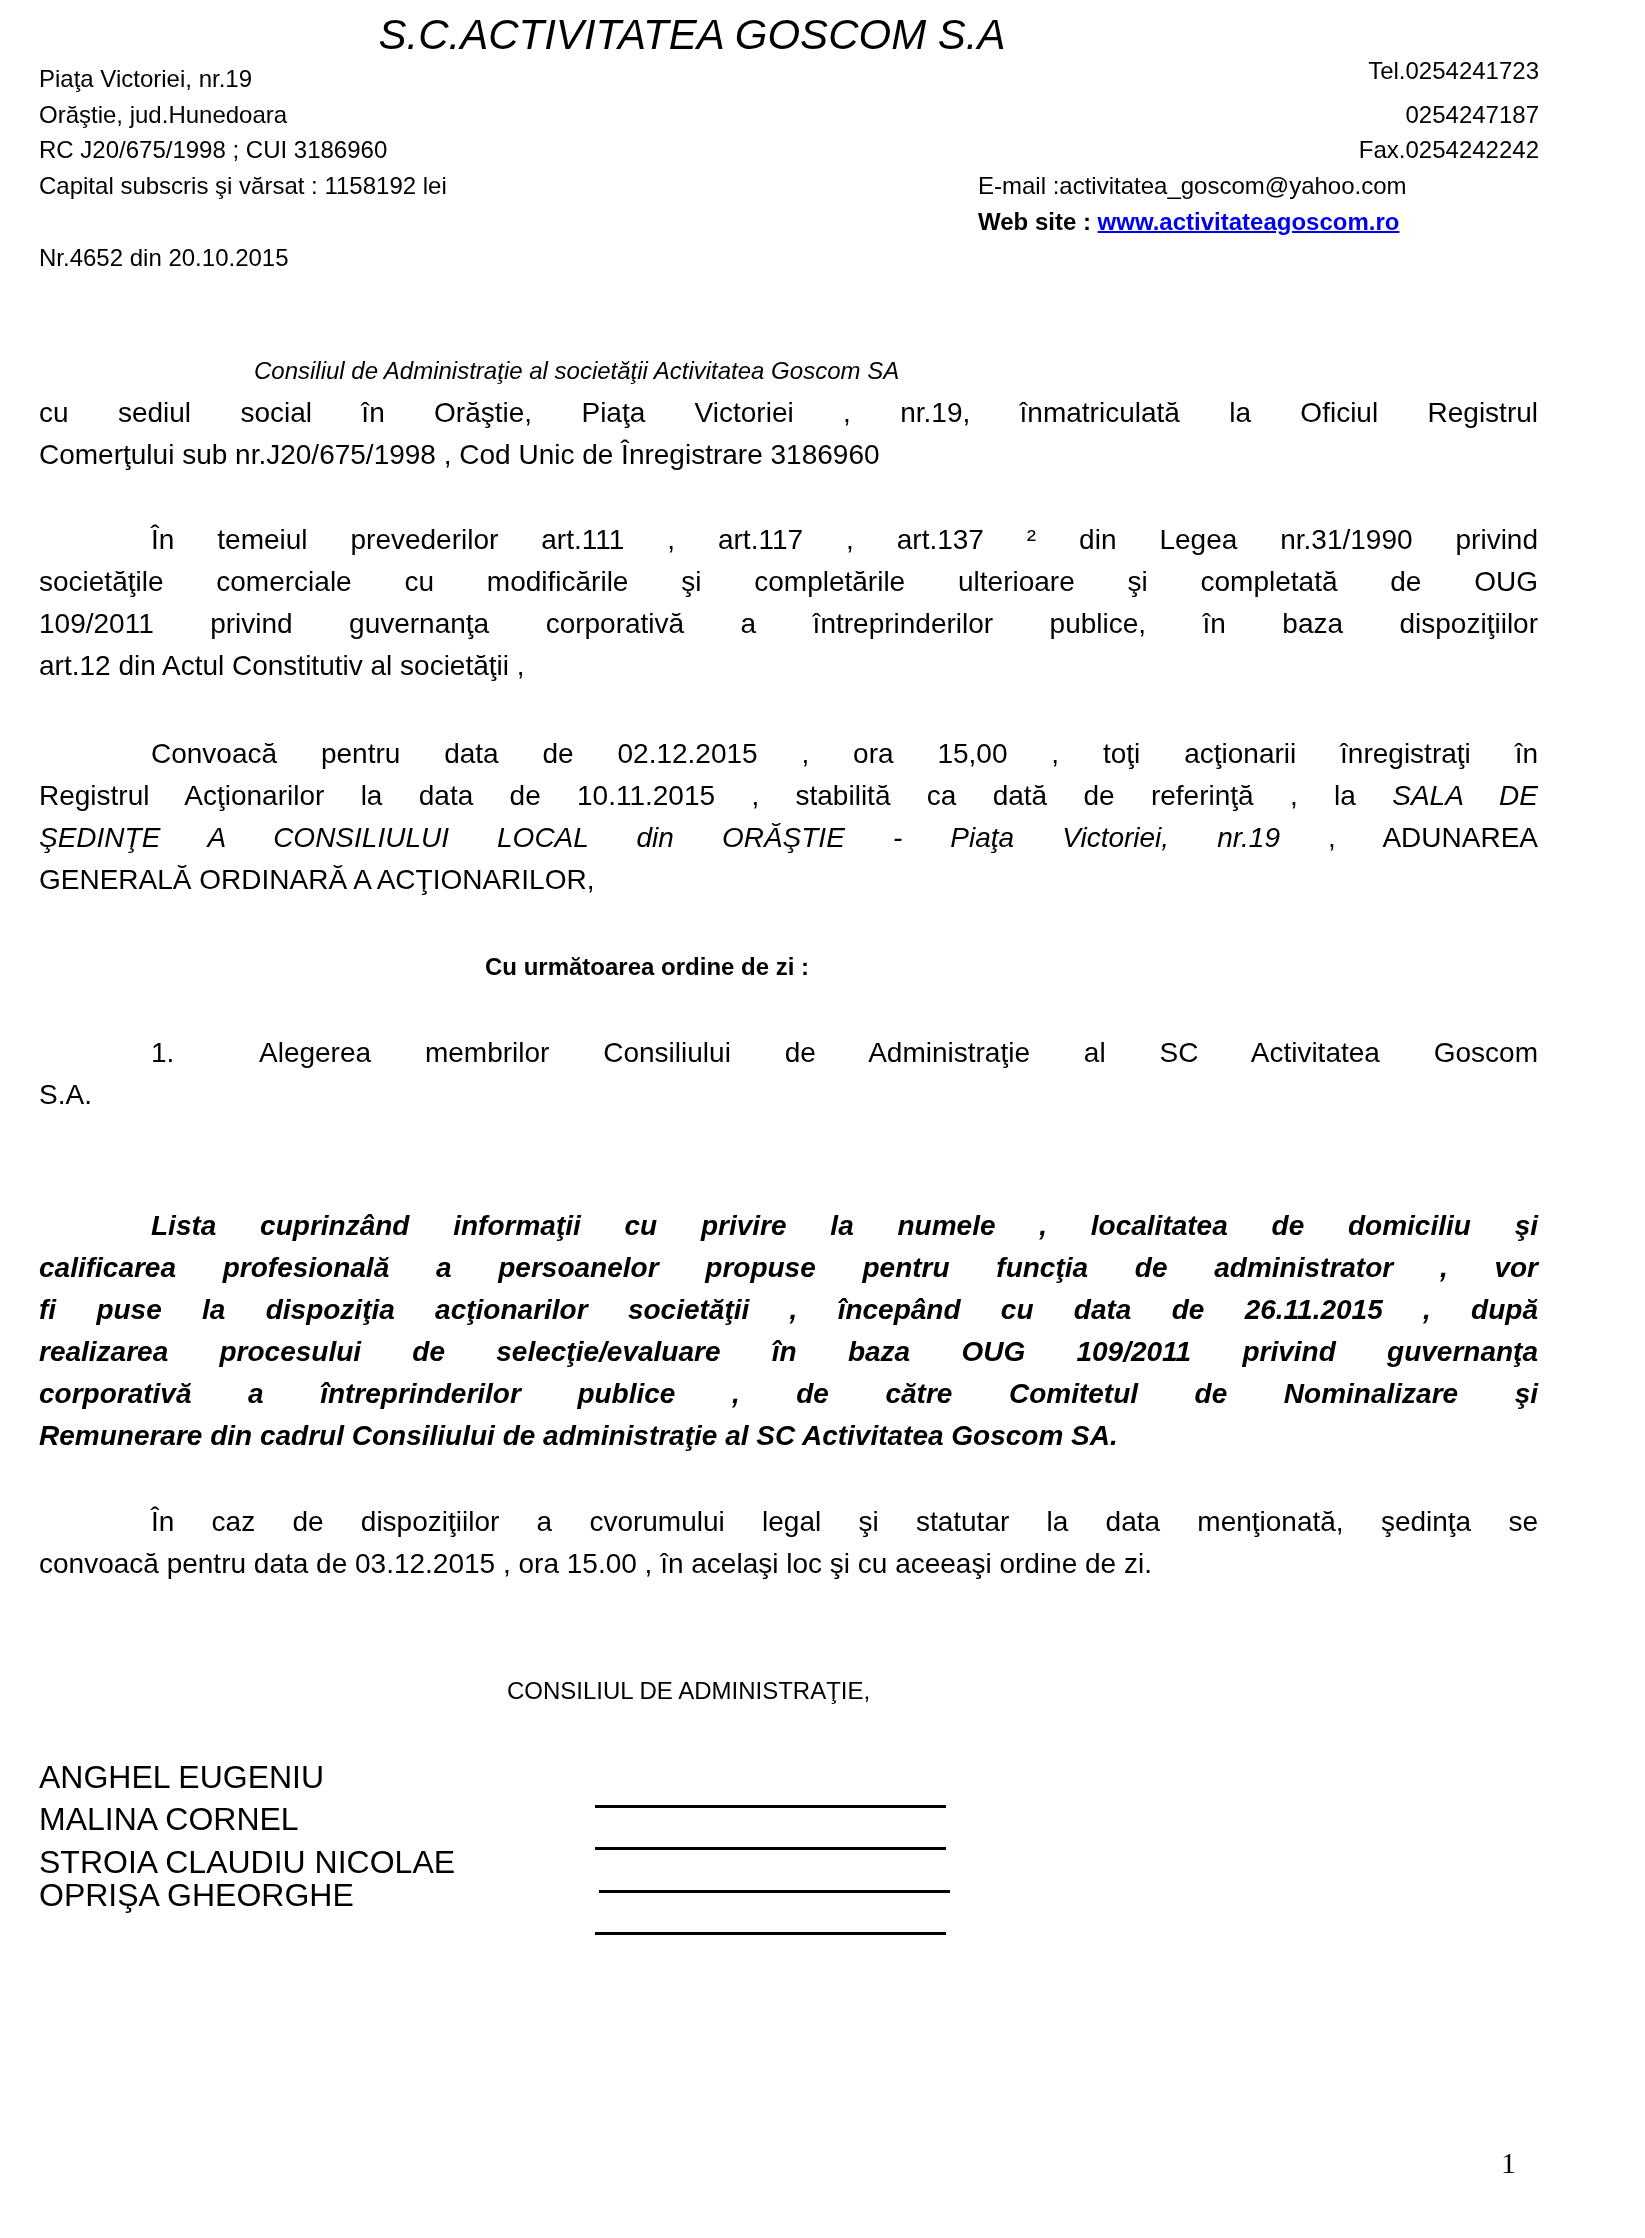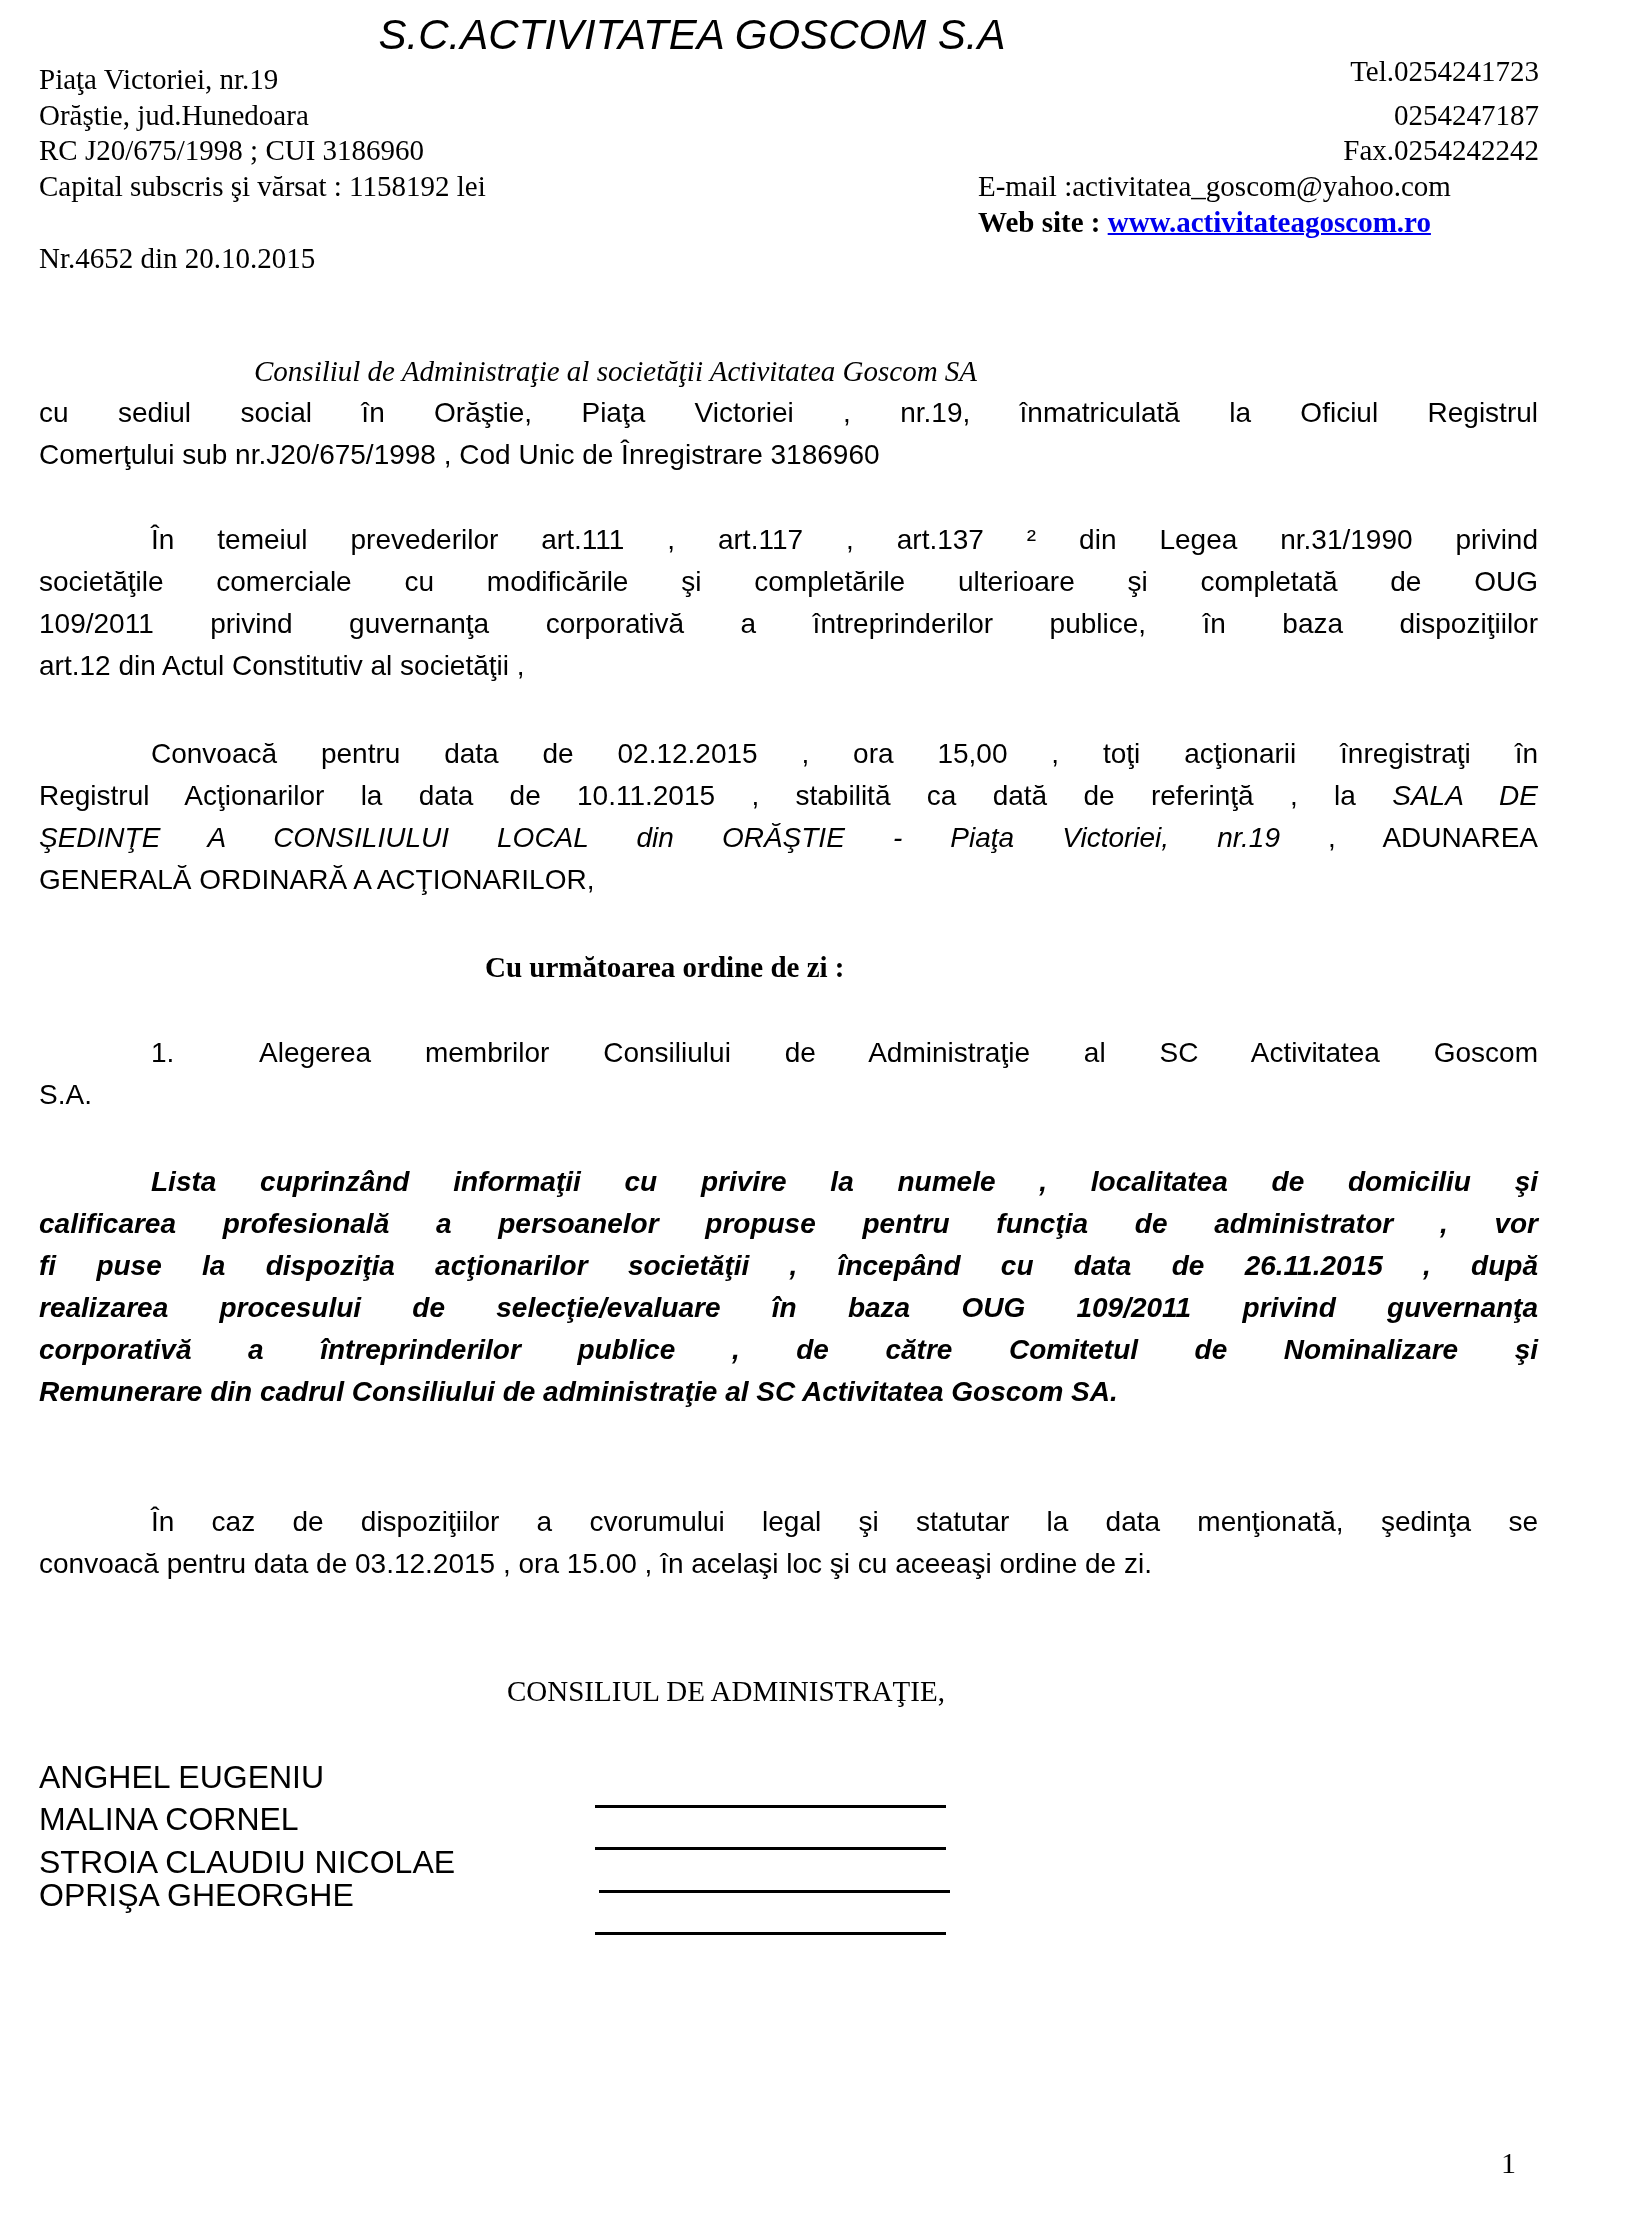--- a/index.html
+++ b/index.html
@@ -1,31 +1,31 @@
 <!DOCTYPE html>
 <html style="font-size:12px"><head>
   <meta charset="utf-8">
   <style>
     html, body { margin: 0; padding: 0; background: #ffffff; }
     body { width: 1646px; height: 2239px; position: relative; overflow: hidden;
       font-family: "Liberation Sans", sans-serif; color: #000; }
     .abs { position: absolute; white-space: nowrap; }
-    .t { font-size: 29px; line-height: 42px; font-family: Liberation Serif, serif; }
+    .t { font-size: 24px; line-height: 42px; }
     .title { left: 0; width: 1384px; top: 9px; text-align: center; font-size: 42px; font-style: italic; line-height: 52px; }
     .hl { left: 39px; }
     .hr { right: 107px; text-align: right; }
     .contact { left: 978px; }
     .bold { font-weight: bold; }
     a.link { color: #0000ee; text-decoration: underline; text-decoration-thickness: 2.2px; font-weight: bold; }
     .para { position: absolute; left: 39px; width: 1499px; font-size: 28px; line-height: 42px; text-align: justify; }
     .para .line { display: block; text-align: justify; text-align-last: justify; height: 42px; white-space: nowrap; }
     .para .line.last { text-align-last: left; }
     .indent { padding-left: 112px; }
     .it { font-style: italic; }
-    .bi { font-weight: bold; font-style: italic; }
+    .bi { font-weight: bold; font-style: italic; margin-top: 44px; }
     .sig-name { left: 39px; font-size: 32px; line-height: 42px; }
     .sig-line { position: absolute; height: 3px; background: #000; width: 351px; }
     .pagenum { font-family: "Liberation Serif", serif; font-size: 30px; }
   </style>
 </head>
 <body>
 
 <div class="abs title">S.C.ACTIVITATEA GOSCOM S.A</div>
 
 <div class="abs t hl" style="top:58px">Piaţa Victoriei, nr.19</div>

